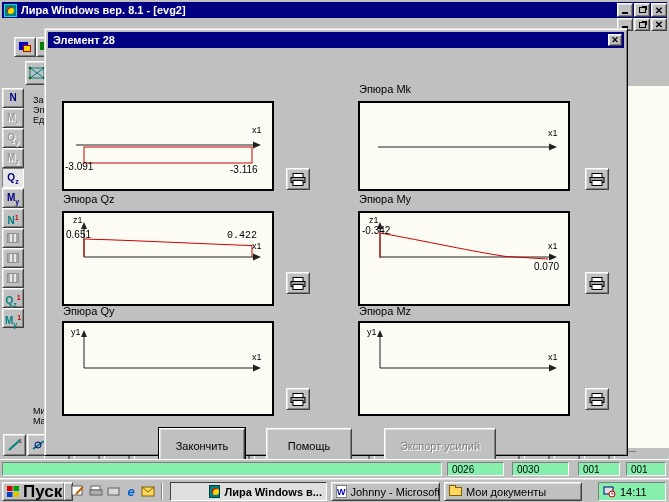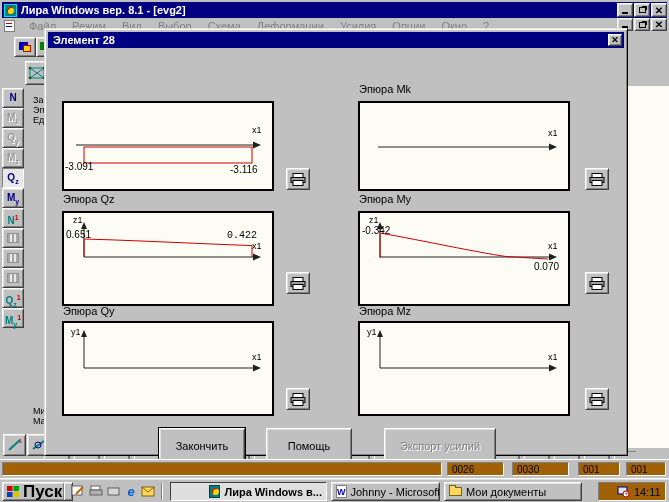--- a/index.html
+++ b/index.html
@@ -2,21 +2,21 @@
 <html><head>
 <meta charset="utf-8">
 <style>
   * { margin:0; padding:0; box-sizing:border-box; }
   html,body { width:669px; height:502px; }
   body { font-family:"Liberation Sans", sans-serif; background:#c0c0c0; position:relative; overflow:hidden; }
   #stage { position:absolute; left:0; top:0; width:669px; height:502px; background:#c0c0c0; }
 
   .raised { background:#c0c0c0; border:1px solid; border-color:#ffffff #404040 #404040 #ffffff;
             box-shadow: inset 1px 1px 0 #dfdfdf, inset -1px -1px 0 #808080; }
-  .sunken { background:#a16207; border:1px solid; border-color:#808080 #ffffff #ffffff #808080; }
+  .sunken { background:#86efac; border:1px solid; border-color:#808080 #ffffff #ffffff #808080; }
 
   
   .titlebar { position:absolute; left:2px; top:2px; width:665px; height:16px; background:#000080;
               display:flex; align-items:center; color:#fff; font-weight:bold; font-size:11px; }
   .titlebar .app-icon { width:13px; height:13px; margin:0 4px 0 2px; background:#008080;
               border:1px solid #00e0e0; position:relative; }
   .titlebar .app-icon::after { content:""; position:absolute; left:2px; top:2px; width:7px; height:7px;
               background:#ffd700; border-radius:50%; box-shadow: inset 1px 1px 0 #c00000; }
   .winbtns { position:absolute; right:2px; top:1px; display:flex; gap:1px; }
   .winbtn { width:16px; height:14px; font-size:9px; line-height:12px; text-align:center;
@@ -94,21 +94,21 @@
              border-top:1px solid #ffffff; box-shadow: inset 0 1px 0 #dfdfdf; }
   .start-btn { position:absolute; left:2px; top:3px; width:71px; height:19px; display:flex;
                align-items:center; font-weight:bold; font-size:17px; padding-left:3px; gap:3px; }
   .task-btn { position:absolute; top:3px; height:19px; display:flex; align-items:center; gap:4px;
               font-size:11px; padding:0 4px; overflow:hidden; white-space:nowrap; }
   .task-btn.active { font-weight:bold; border-color:#404040 #ffffff #ffffff #404040;
               box-shadow:none; background:#dfdfdf; }
   .ql-icon { position:absolute; top:5px; width:16px; height:15px; display:flex; align-items:center; justify-content:center; }
   .tb-divider { position:absolute; top:4px; width:2px; height:17px; border-left:1px solid #808080; border-right:1px solid #ffffff; }
   .tray { position:absolute; right:3px; top:3px; width:68px; height:19px; display:flex; align-items:center;
-          gap:4px; padding-left:18px; font-size:11px; }
+          gap:4px; padding-left:4px; font-size:11px; }
   .folder-ic { display:inline-block; width:13px; height:9px; background:#ffd75e; border:1px solid #806000; position:relative; }
   .folder-ic::before { content:""; position:absolute; left:-1px; top:-3px; width:5px; height:2px;
           background:#ffd75e; border:1px solid #806000; border-bottom:none; }
   .word-ic { display:inline-block; width:12px; height:13px; background:#fff; border:1px solid #808080;
           color:#0000c0; font-weight:bold; font-size:9px; text-align:center; line-height:12px; }
   .lira-ic { display:inline-block; width:13px; height:13px; background:#008080; border:1px solid #004040; position:relative; }
   .lira-ic::after { content:""; position:absolute; left:2px; top:2px; width:7px; height:7px;
           background:#ffd700; border-radius:50%; box-shadow: inset 1px 1px 0 #c00000; }
 </style>
 </head>
@@ -119,33 +119,20 @@
   <div class="titlebar">
     <span class="app-icon"></span>
     <span>Лира Windows  вер. 8.1 - [evg2]</span>
   </div>
   <div class="winbtns" style="top:3px;">
     <span class="winbtn raised"><span class="glyph-min"></span></span>
     <span class="winbtn raised"><span class="glyph-restore"></span></span>
     <span class="winbtn raised glyph-close">✕</span>
   </div>
 
-  <div class="menubar">
-    <span class="doc-icon"></span>
-    <span class="menu-item">Файл</span>
-    <span class="menu-item">Режим</span>
-    <span class="menu-item">Вид</span>
-    <span class="menu-item">Выбор</span>
-    <span class="menu-item">Схема</span>
-    <span class="menu-item">Деформации</span>
-    <span class="menu-item">Усилия</span>
-    <span class="menu-item">Опции</span>
-    <span class="menu-item">Окно</span>
-    <span class="menu-item">?</span>
-  </div>
   <div class="winbtns" style="top:18px;">
     <span class="winbtn raised" style="height:13px"><span class="glyph-min" style="margin-top:7px"></span></span>
     <span class="winbtn raised" style="height:13px"><span class="glyph-restore" style="margin-top:2px"></span></span>
     <span class="winbtn raised glyph-close" style="height:13px;line-height:12px">✕</span>
   </div>
 
   <div class="tbtn raised" style="left:14px; top:37px;">
     <span class="mini-sq" style="left:4px;top:4px;width:9px;height:8px;background:#0000c0;"></span>
     <span class="mini-sq" style="left:8px;top:7px;width:8px;height:7px;background:#ffd700;border:1px solid #c00000;"></span>
   </div>

